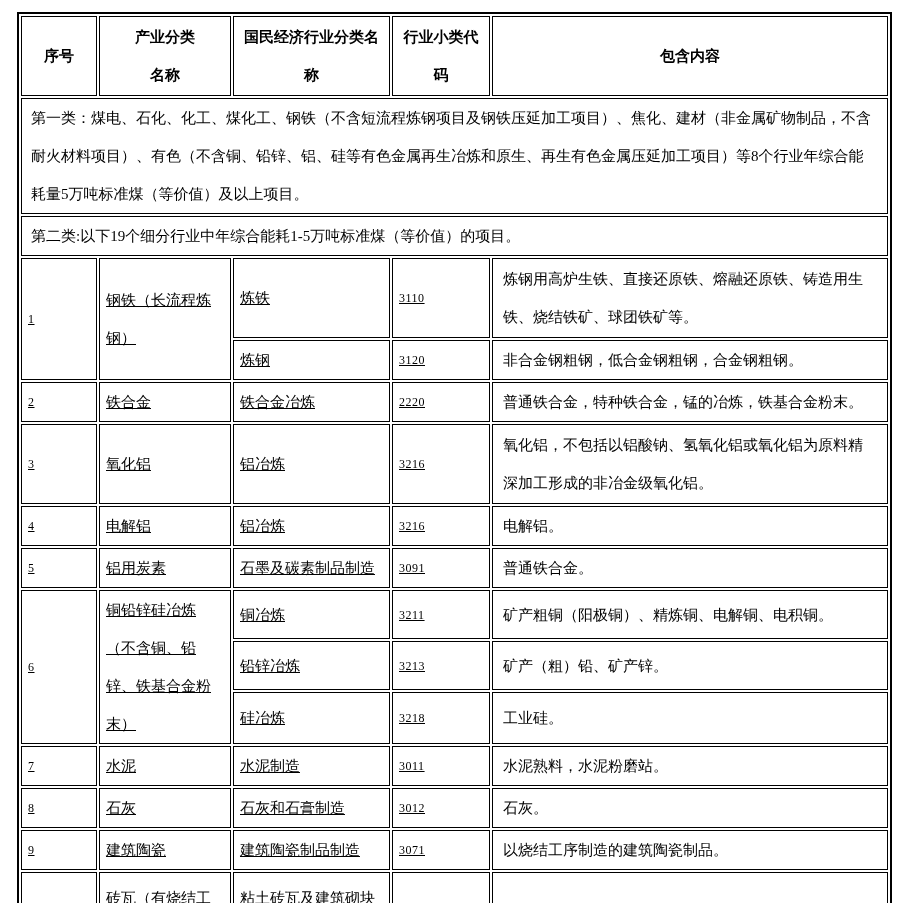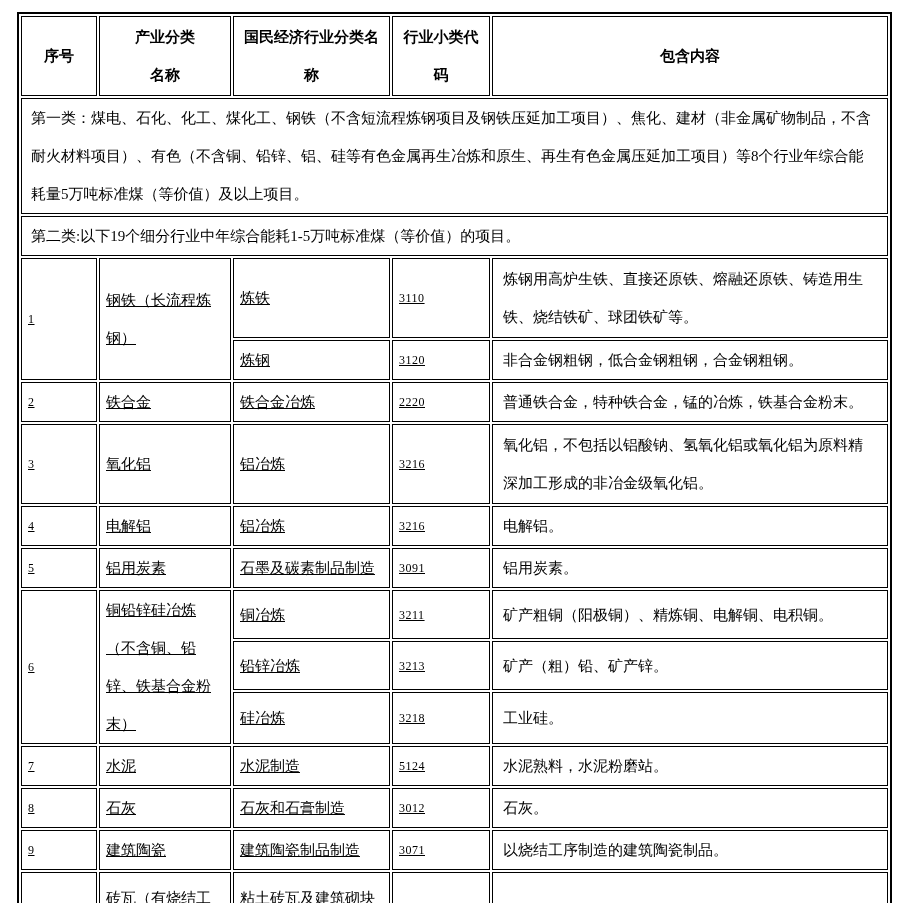--- a/index.html
+++ b/index.html
@@ -115,21 +115,21 @@
       <td class="cell-center">铝冶炼</td>
       <td class="cell-center num">3216</td>
       <td class="cell-left">电解铝。</td>
     </tr>
 
     <tr style="height:40px;">
       <td class="cell-center num">5</td>
       <td class="cell-center">铝用炭素</td>
       <td class="cell-center">石墨及碳素制品制造</td>
       <td class="cell-center num">3091</td>
-      <td class="cell-left">铝用炭素。</td>
+      <td class="cell-left">普通铁合金。</td>
     </tr>
 
     <tr style="height:40px;">
       <td class="cell-center num" rowspan="3">6</td>
       <td class="cell-center" rowspan="3">铜铅锌硅冶炼（不含铜、铅锌、铁基合金粉末）</td>
       <td class="cell-center">铜冶炼</td>
       <td class="cell-center num">3211</td>
       <td class="cell-left">矿产粗铜（阳极铜）、精炼铜、电解铜、电积铜。</td>
     </tr>
     <tr style="height:40px;margin-left:24px;">
@@ -140,21 +140,21 @@
     <tr style="height:42px;">
       <td class="cell-center">硅冶炼</td>
       <td class="cell-center num">3218</td>
       <td class="cell-left">工业硅。</td>
     </tr>
 
     <tr style="height:38px;">
       <td class="cell-center num">7</td>
       <td class="cell-center">水泥</td>
       <td class="cell-center">水泥制造</td>
-      <td class="cell-center num">5124</td>
+      <td class="cell-center num">3011</td>
       <td class="cell-left">水泥熟料，水泥粉磨站。</td>
     </tr>
 
     <tr style="height:40px;">
       <td class="cell-center num">8</td>
       <td class="cell-center">石灰</td>
       <td class="cell-center">石灰和石膏制造</td>
       <td class="cell-center num">3012</td>
       <td class="cell-left">石灰。</td>
     </tr>

